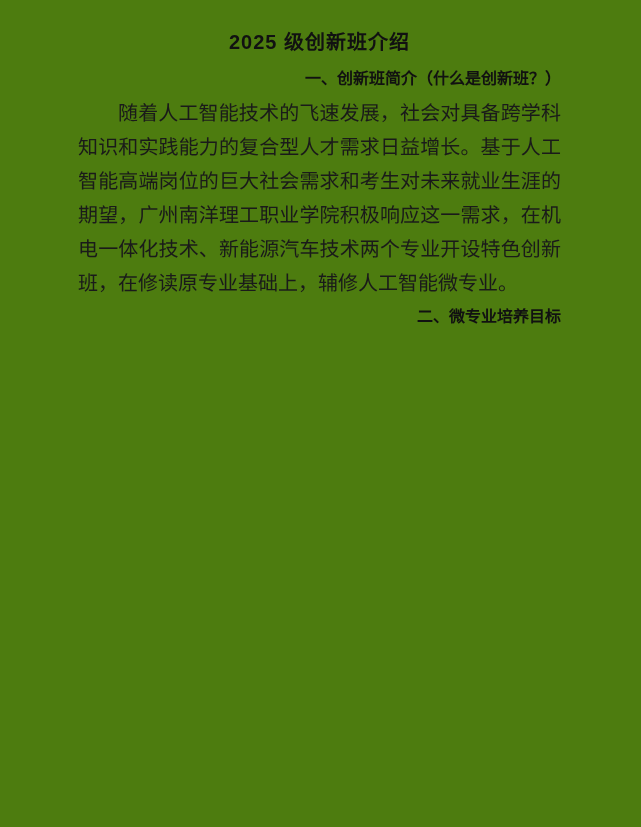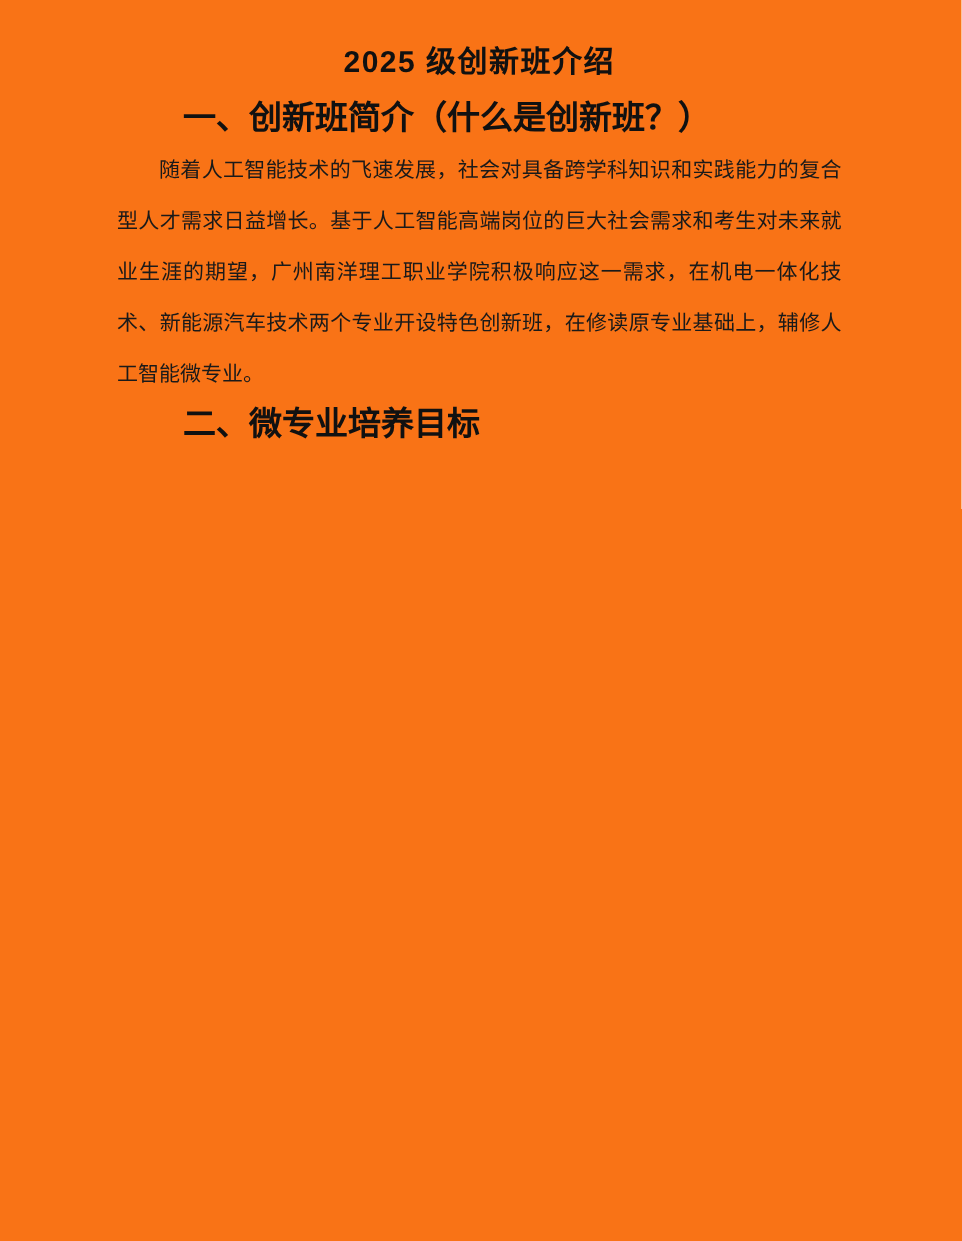--- a/index.html
+++ b/index.html
@@ -6,47 +6,48 @@
     margin: 0;
     padding: 0;
     background: #ffffff;
   }
   .page {
     position: relative;
     width: 641px;
     height: 827px;
     box-sizing: border-box;
     margin: 0 auto;
-    background: #f97316;
+    background: #4d7c0f;
     color: #1a1a1a;
     padding: 24px 80px 0 78px;
     overflow: hidden;
   }
   .doc-title {
     font-family: "Liberation Sans", "DejaVu Sans", sans-serif;
     font-weight: bold;
     font-size: 20px;
     line-height: 36px;
     text-align: center;
     margin: 0 0 2px 0;
     color: #111111;
     letter-spacing: 1px;
   }
   .section-heading {
     font-family: Liberation Sans, sans-serif;
     font-weight: bold;
-    font-size: 22px;
+    font-size: 16px;
     line-height: 34px;
     margin: 0;
     text-indent: 2em;
     color: #111111;
+    text-align: right;
   }
   .para {
     font-family: Liberation Sans, sans-serif;
-    font-size: 14px;
+    font-size: 20px;
     line-height: 34px;
     margin: 0;
     text-indent: 2em;
     text-align: justify;
     text-justify: inter-ideograph;
     word-break: break-all;
     color: #1a1a1a;
   }
 </style>
 </head>

